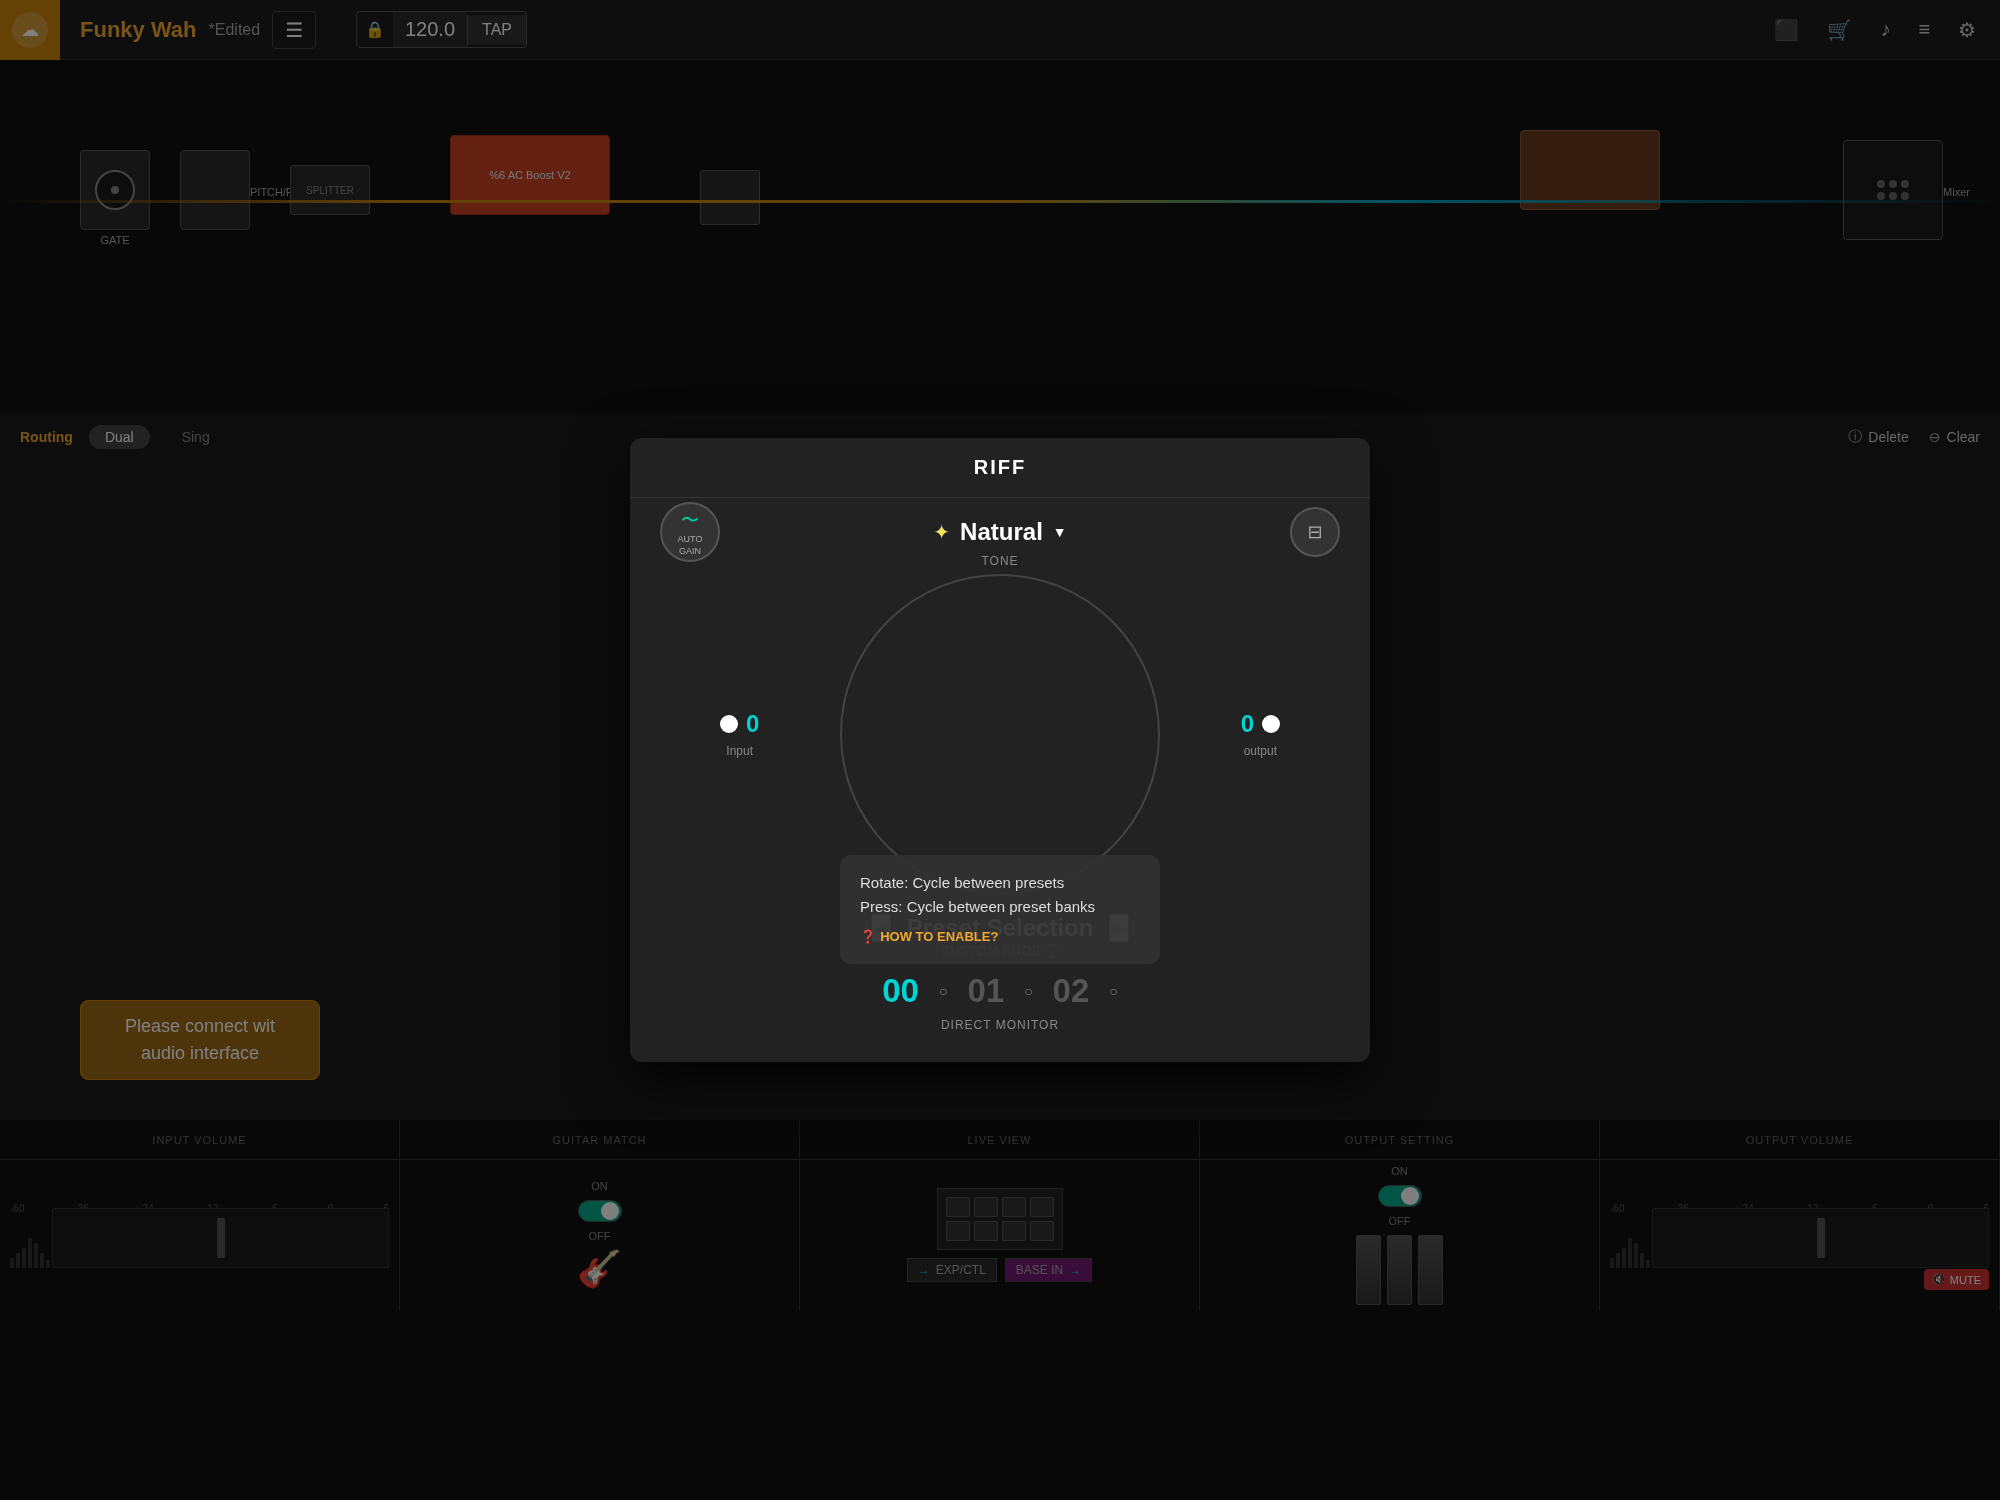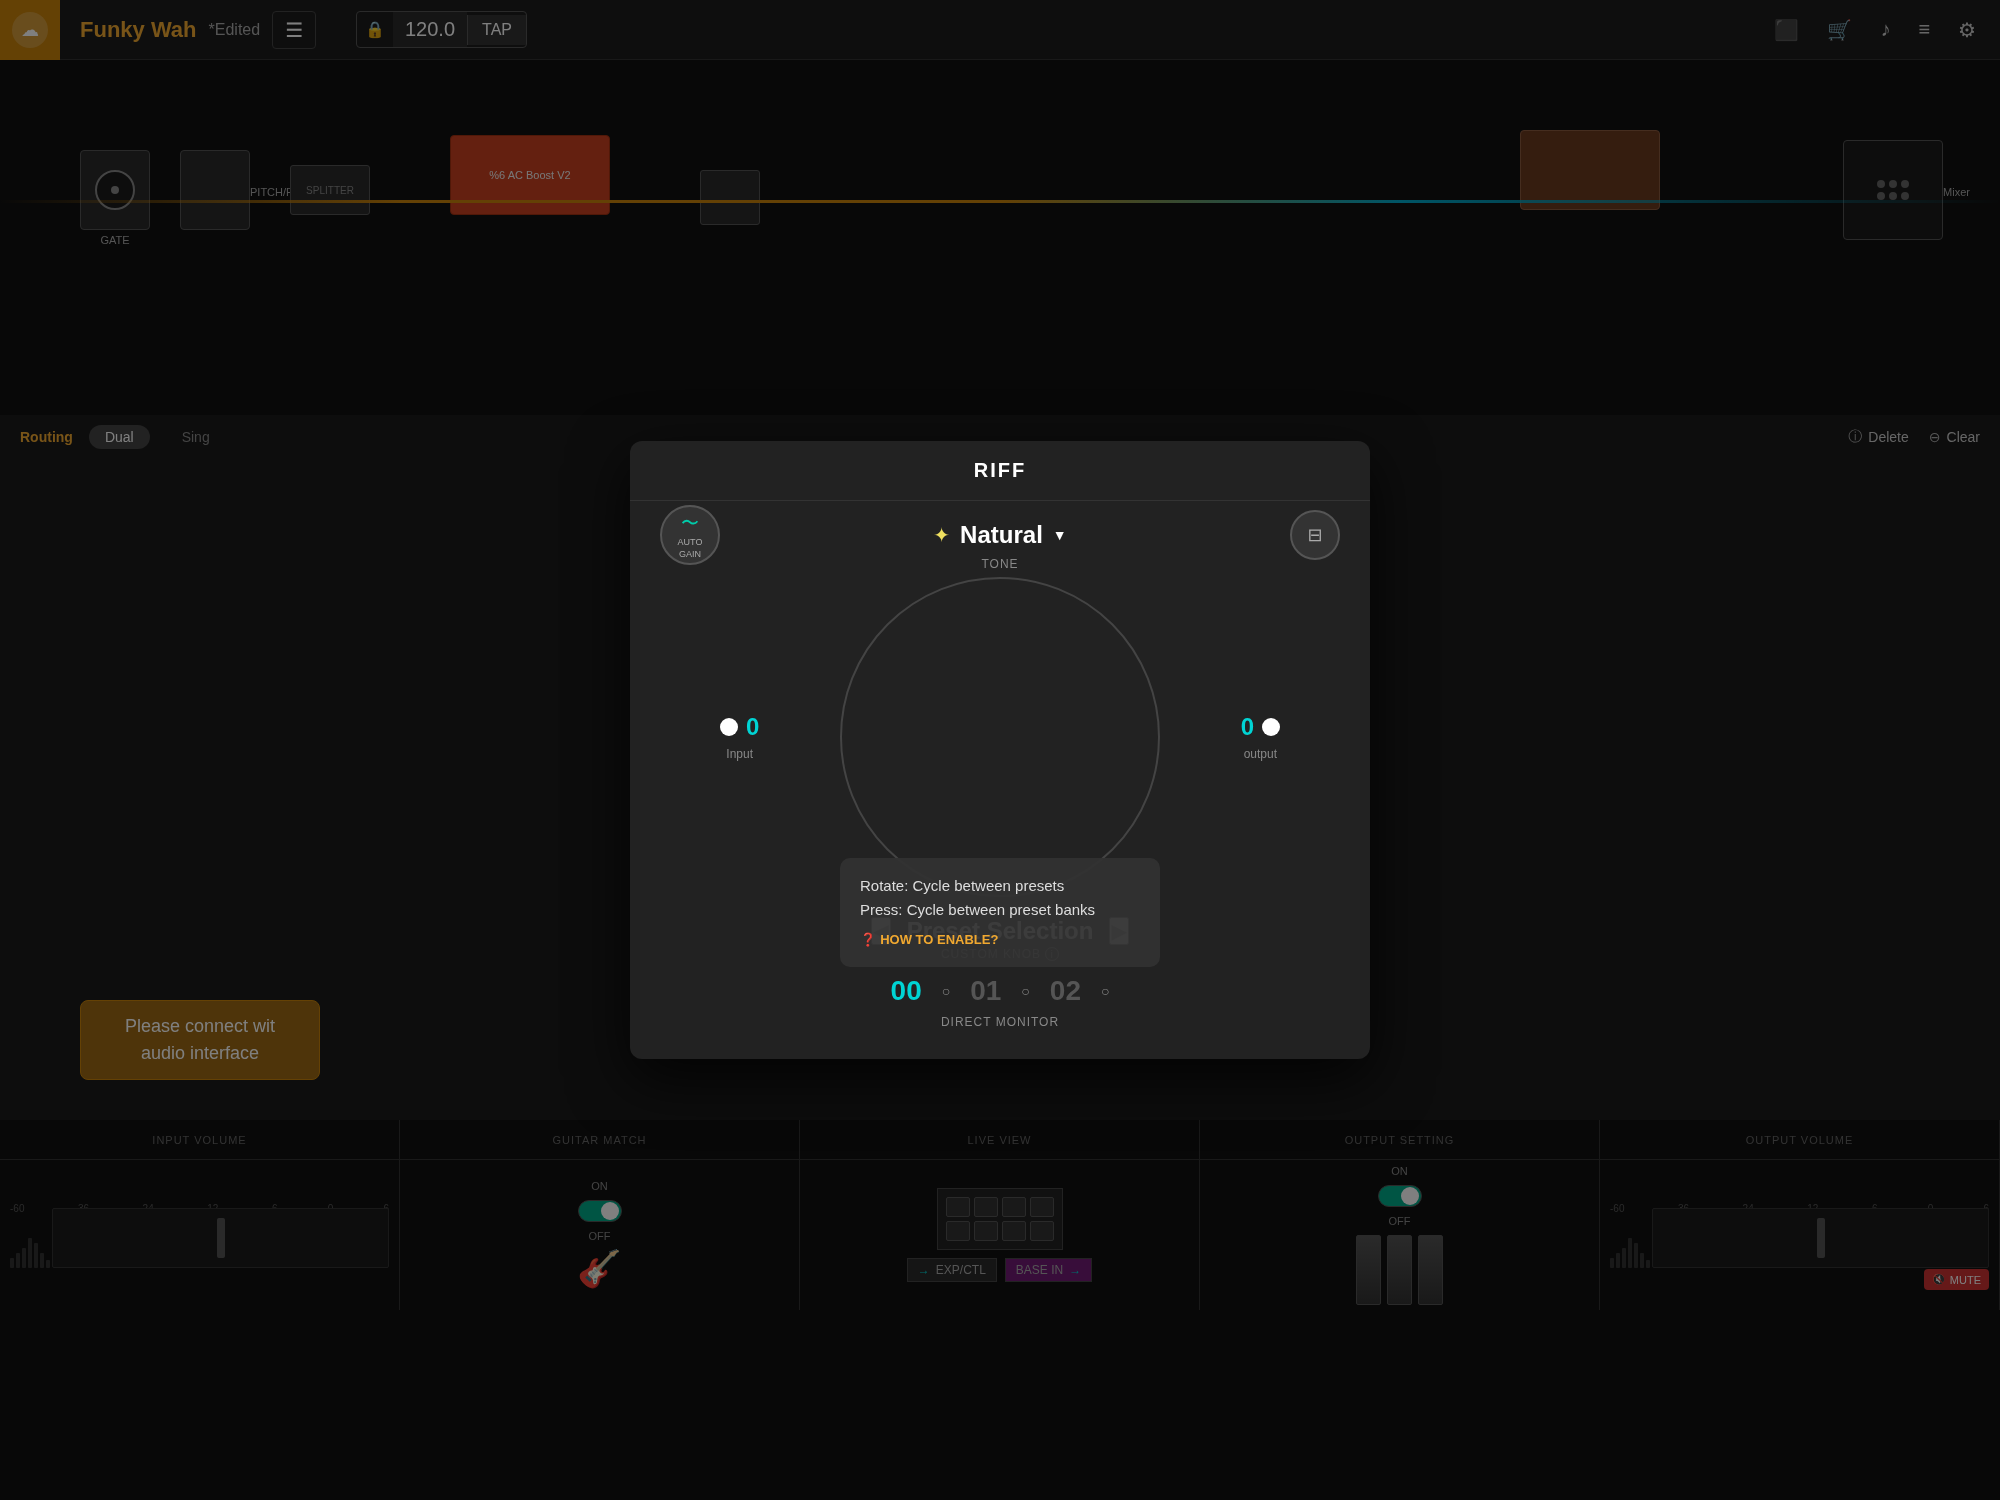--- a/index.html
+++ b/index.html
@@ -381,21 +381,21 @@
 
     
     .monitor-row {
       display: flex;
       align-items: center;
       justify-content: center;
       gap: 20px;
       margin-top: 14px;
     }
     .monitor-num {
-      font-size: 28px;
+      font-size: 33px;
       font-weight: bold;
     }
     .monitor-num.active {
       color: #00d4d4;
     }
     .monitor-num.inactive {
       color: #555;
     }
     .monitor-label {
       color: #888;

